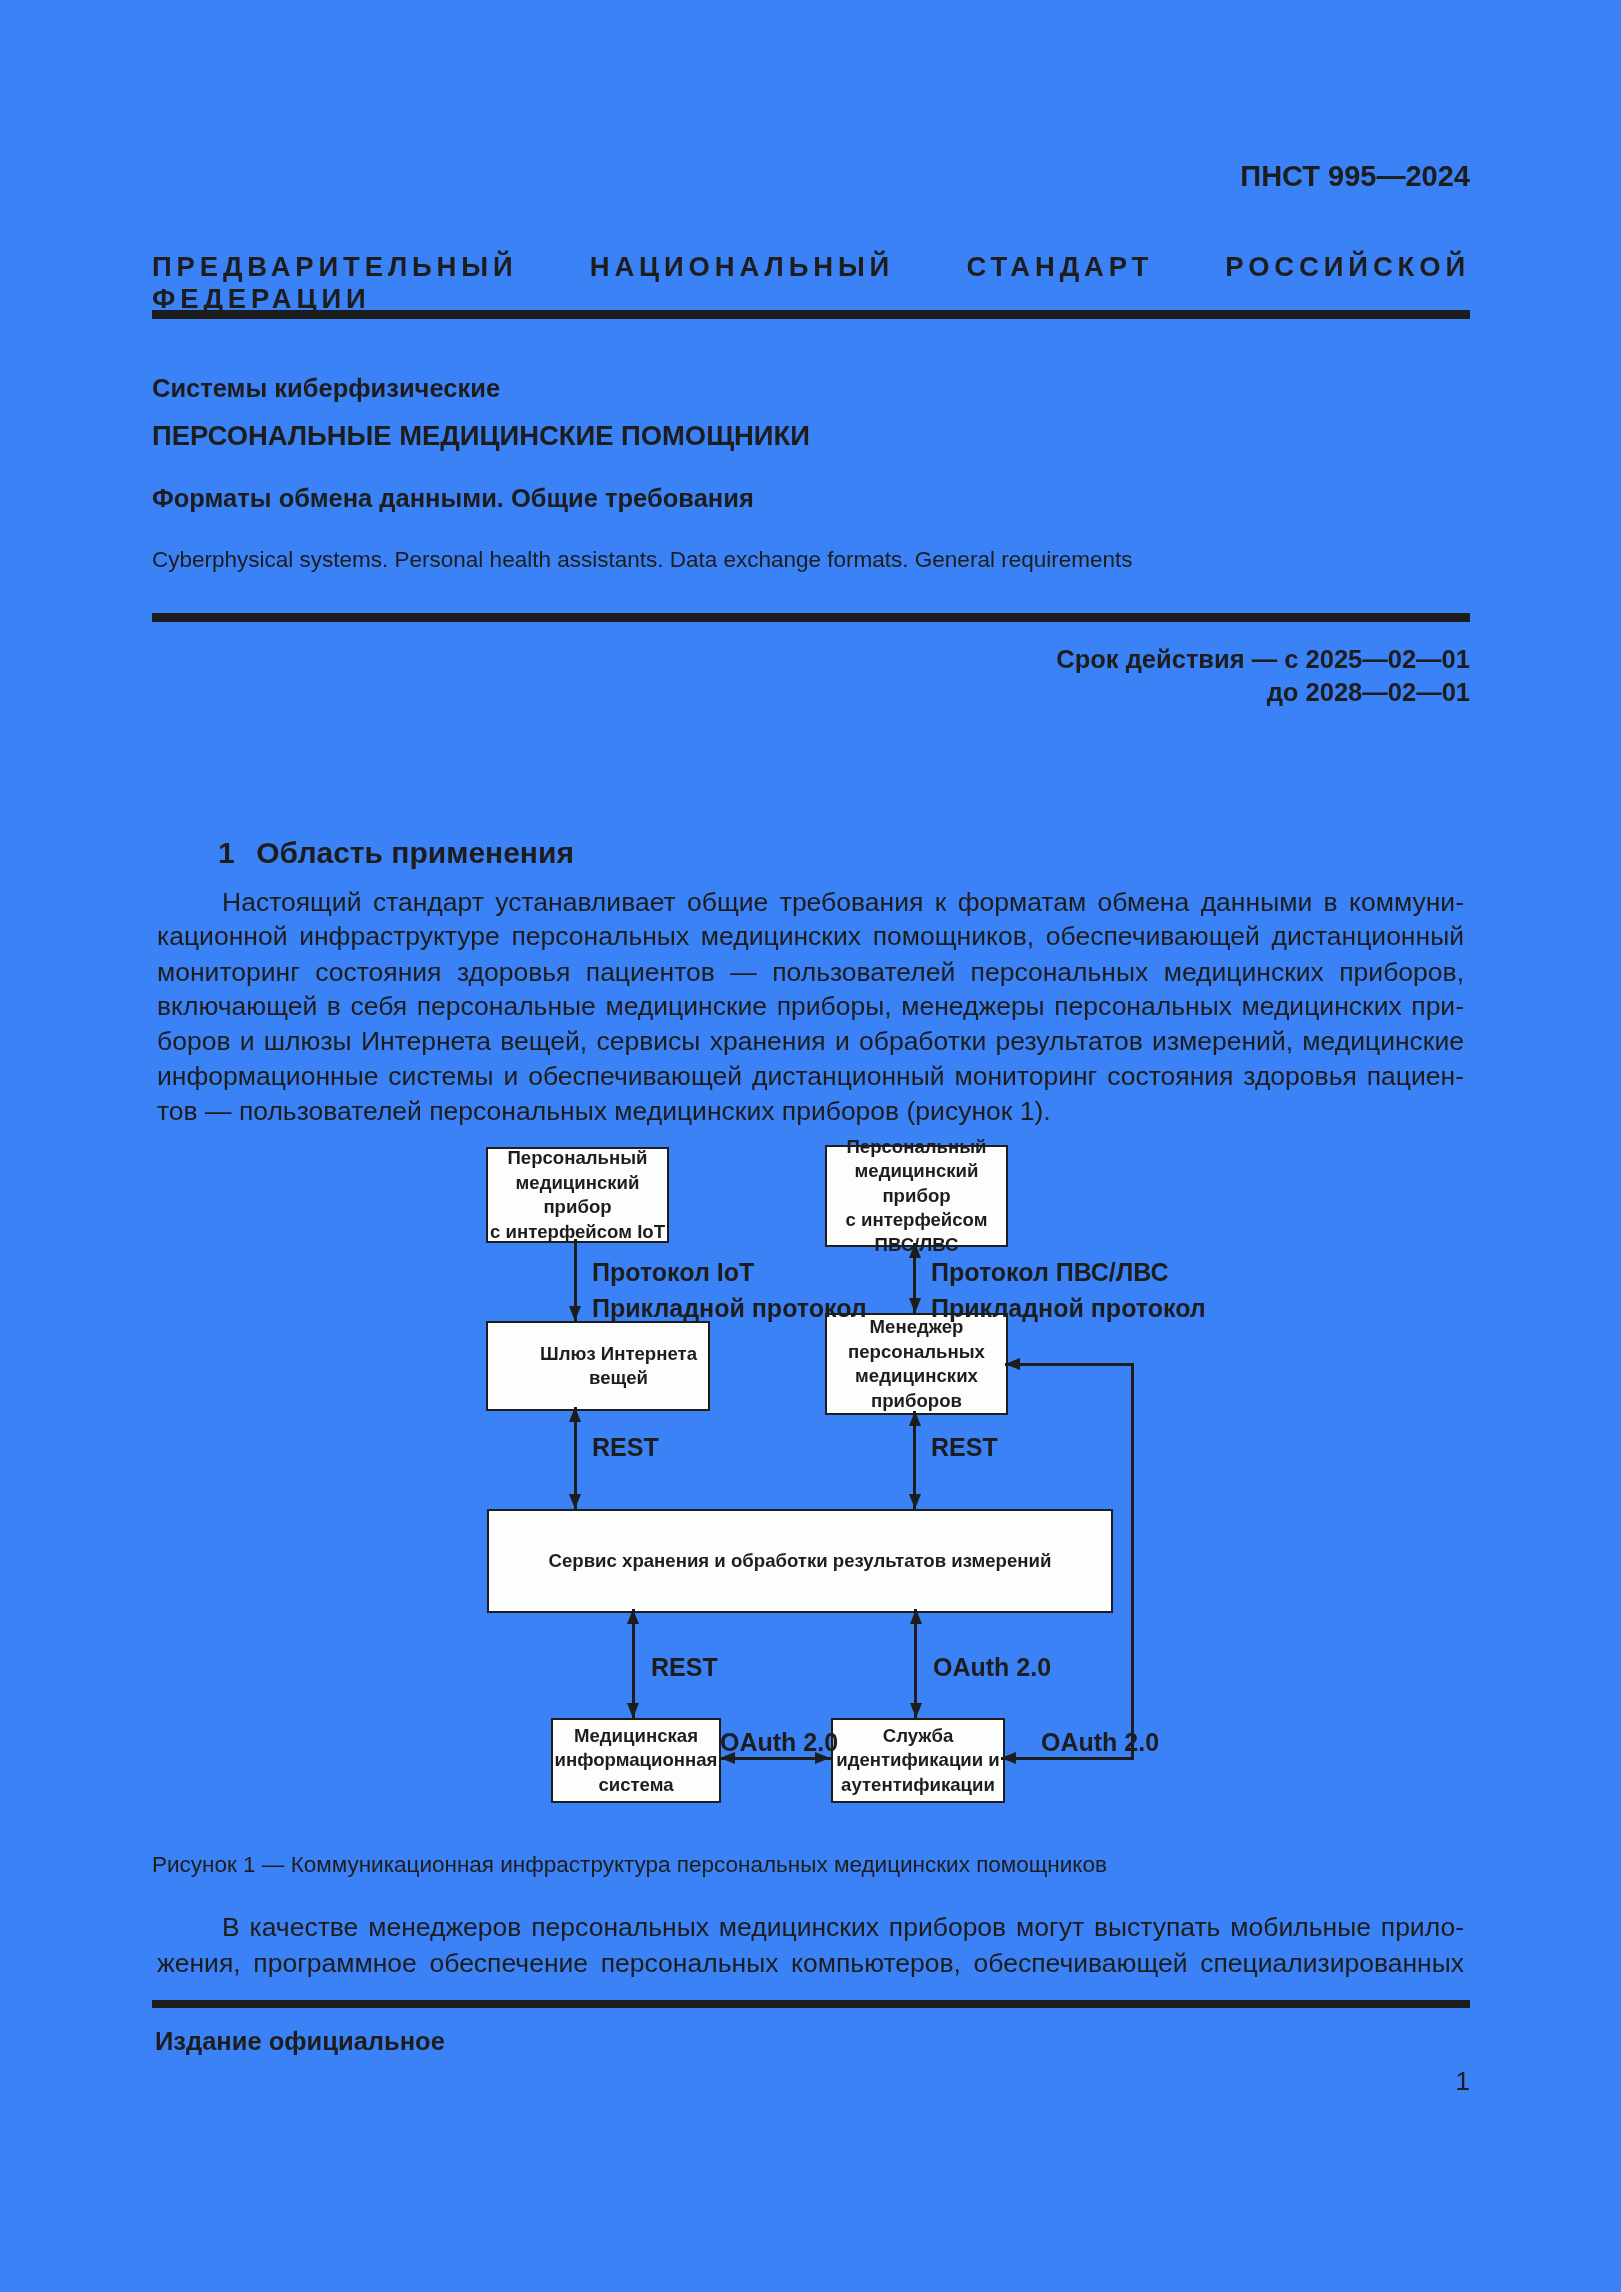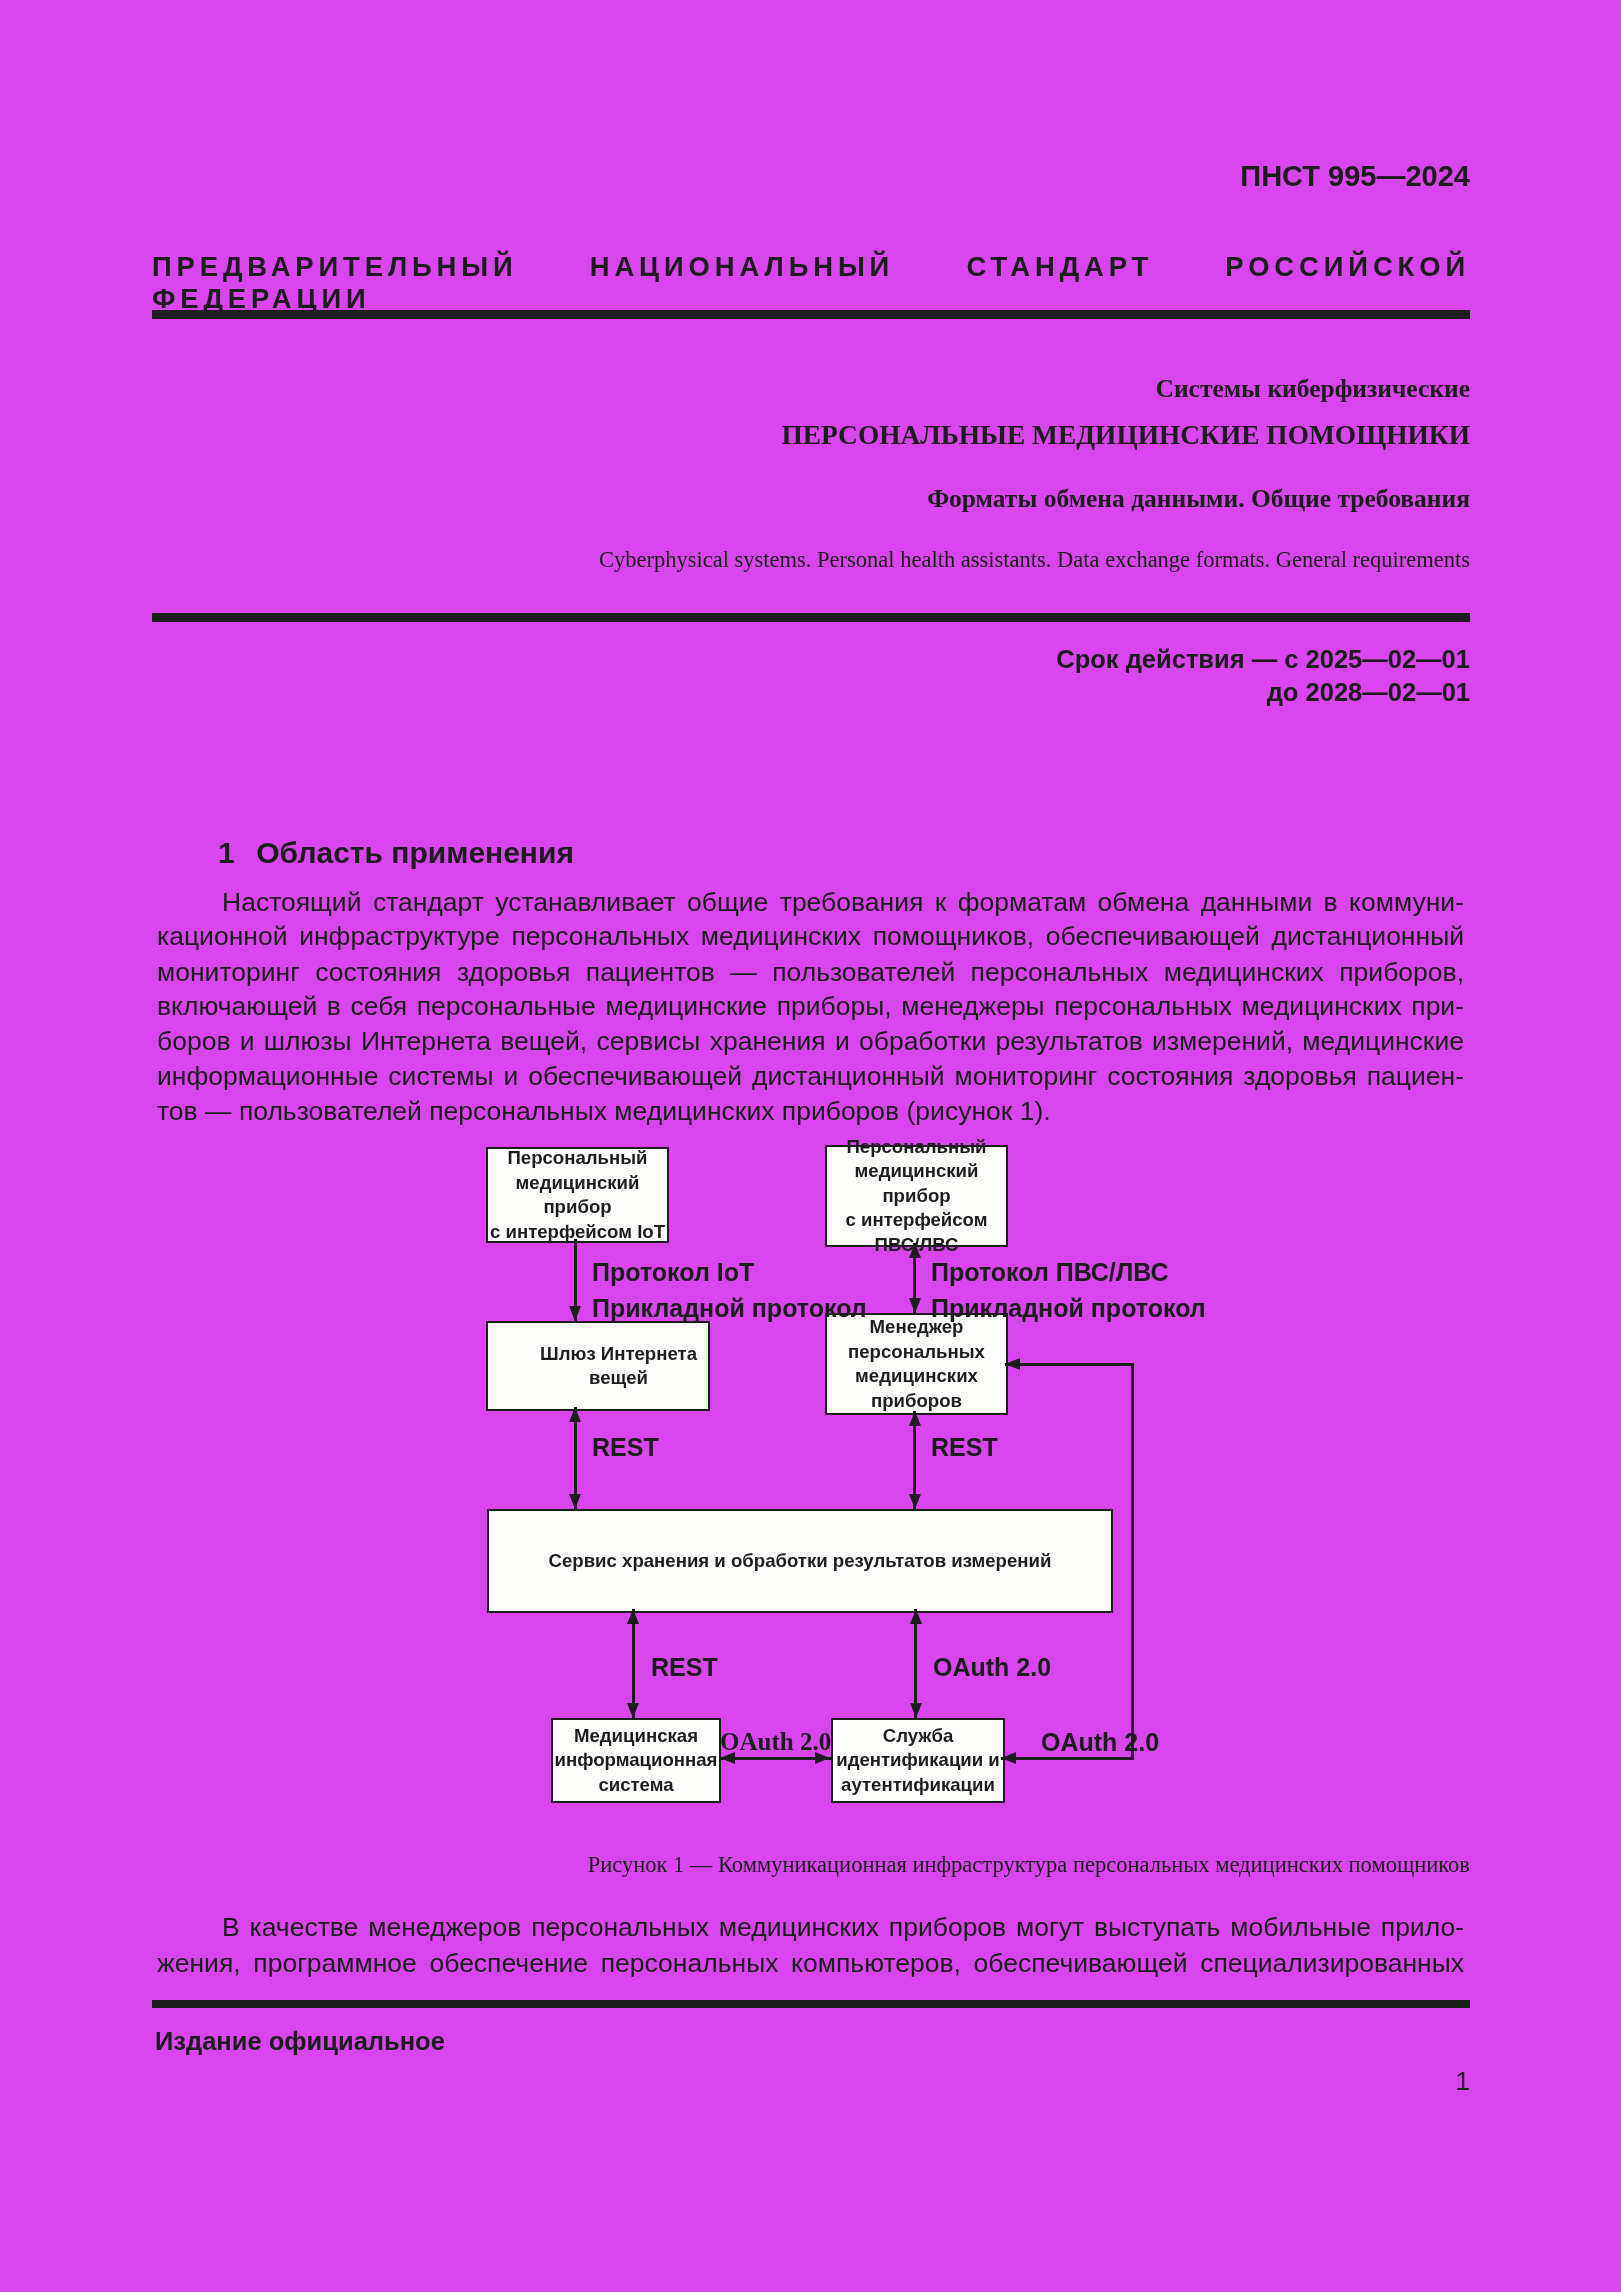--- a/index.html
+++ b/index.html
@@ -1,24 +1,24 @@
 <!DOCTYPE html>
 <html><head>
 <meta charset="utf-8">
 <style>
   html,body{margin:0;padding:0;background:#8a8a8a;}
   #page{
-    position:relative;width:1621px;height:2293px;background:#d946ef;
+    position:relative;width:1621px;height:2293px;background:#3b82f6;
     font-family:"Liberation Sans","DejaVu Sans",sans-serif;color:#1d1d1d;
     overflow:hidden;margin:0 auto;
   }
   .abs{position:absolute;}
   .b{font-weight:bold;}
   .pre{white-space:pre-line;}
-  .ctr{text-align:right;font-family:Liberation Serif, serif;}
+  .ctr{text-align:left;}
   .right{text-align:right;}
   .jline{text-align:justify;text-align-last:justify;}
   .rule{position:absolute;background:#1d1d1d;}
   
   .node{
     position:absolute;border:2.9px solid #1d1d1d;background:#fdfdfc;
     display:flex;align-items:center;justify-content:center;text-align:center;
     font-weight:bold;font-size:18.6px;line-height:24.5px;color:#1d1d1d;
   }
   .vline{position:absolute;width:2.9px;background:#1d1d1d;}

